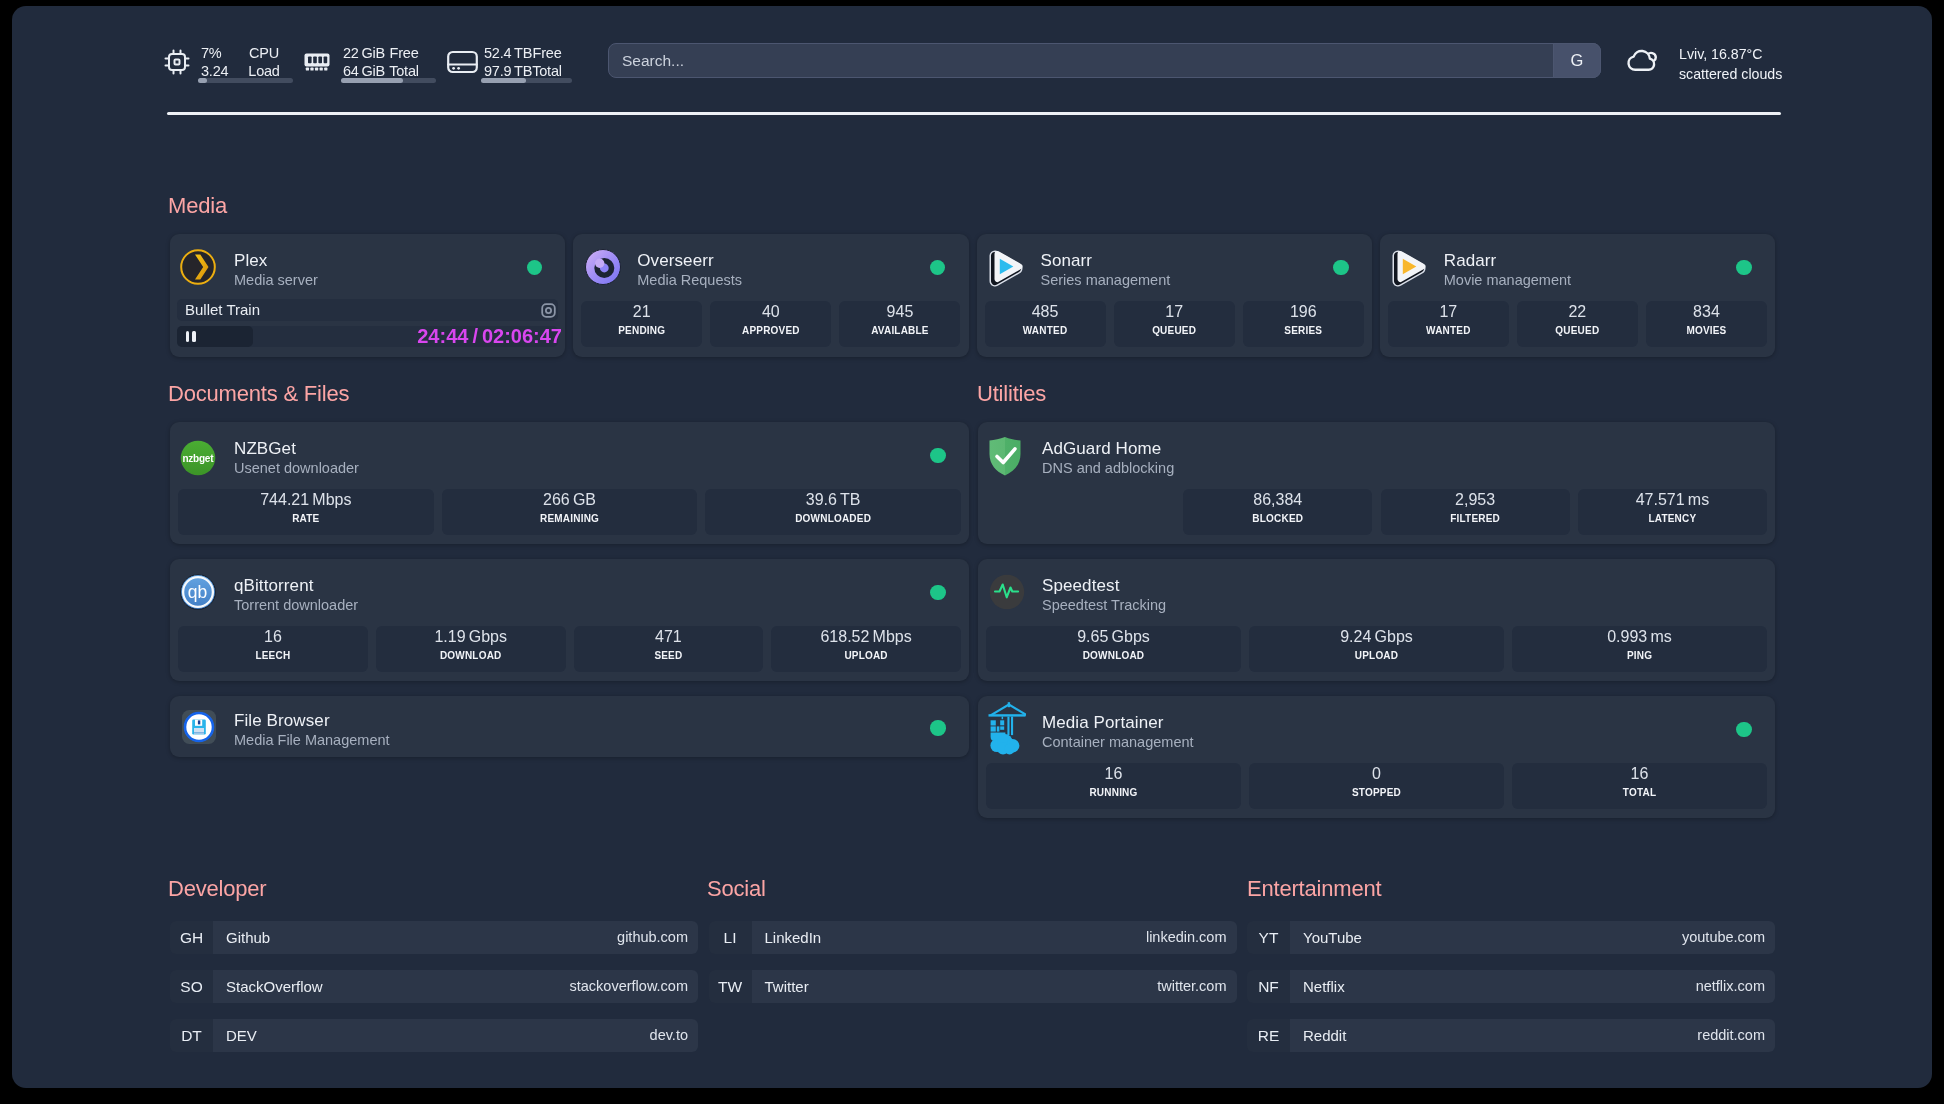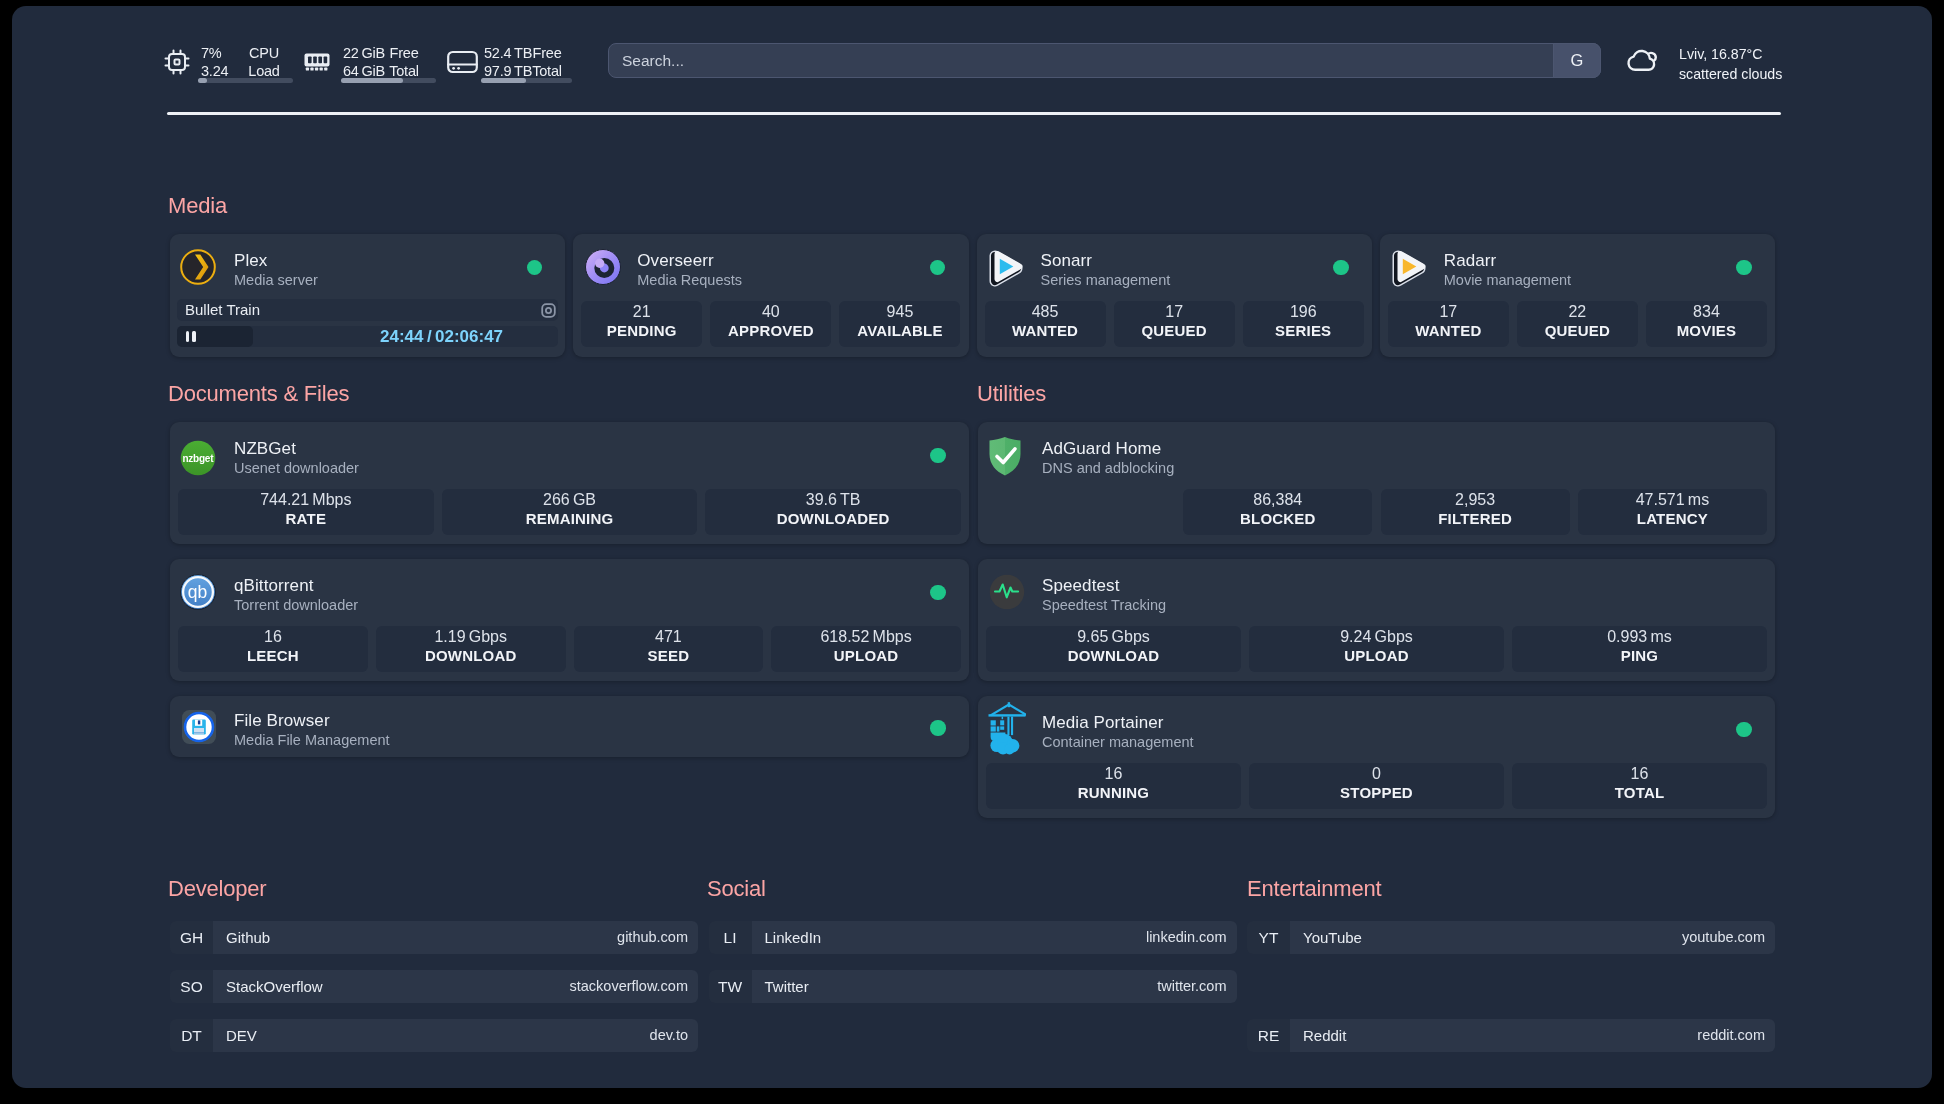--- a/index.html
+++ b/index.html
@@ -1,21 +1,21 @@
 <!DOCTYPE html>
 <html><head><meta charset="utf-8">
 <style>
 *{margin:0;padding:0;box-sizing:border-box}
 html,body{width:1944px;height:1104px;background:#000;font-family:"Liberation Sans",sans-serif;overflow:hidden}
 .panel{position:absolute;left:12px;top:6px;width:1920px;height:1082px;background:#212b3d;border-radius:14px;overflow:hidden}
 .ab{position:absolute}
 .card{position:absolute;background:#2a3444;border-radius:9px;box-shadow:0 1px 4px rgba(0,0,0,.28)}
 .statbox{position:absolute;background:#232d3e;border-radius:6px;text-align:center;color:#d9dee6}
 .statbox .v{font-size:16px;line-height:20px;margin-top:1px;color:#dde2ea}
-.statbox .l{font-size:15px;line-height:17px;font-weight:bold;color:#f2f4f8;letter-spacing:.2px}
+.statbox .l{font-size:10px;line-height:17px;font-weight:bold;color:#f2f4f8;letter-spacing:.2px}
 .ttl{position:absolute;font-size:17px;line-height:21px;color:#eef1f6;font-weight:normal;letter-spacing:.1px}
 .sub{position:absolute;font-size:14.5px;line-height:18px;color:#a7b0bf}
 .dot{position:absolute;width:15.5px;height:15.5px;border-radius:50%;background:#1dc588}
 .h2{position:absolute;font-size:22px;line-height:28px;color:#fca5a5;font-weight:500;letter-spacing:-.2px}
 .bm{position:absolute;height:33px;border-radius:6px;overflow:hidden}
 .bm .bdg{position:absolute;left:0;top:0;width:43px;height:33px;background:#242e3f;color:#e8edf4;font-size:15.5px;text-align:center;line-height:33px}
 .bm .bar{position:absolute;left:43px;top:0;right:0;height:33px;background:#2c3648}
 .bm .nm{position:absolute;left:13px;top:0;line-height:33px;font-size:15px;color:#e9edf3}
 .bm .dm{position:absolute;right:10px;top:0;line-height:33px;font-size:14.5px;color:#dfe4ec}
 .tb{position:absolute;font-size:14.5px;line-height:18px;color:#eceff4;letter-spacing:-0.2px}
@@ -101,21 +101,21 @@
       <div class="ab" style="left:177px;top:299px;width:381px;height:22px;background:#242e3f;border-radius:5px"></div>
       <div class="ab" style="left:185px;top:299px;height:22px;line-height:22px;font-size:15px;color:#e9edf3">Bullet Train</div>
       <svg class="ab" style="left:541px;top:303px" width="15" height="15" viewBox="0 0 15 15">
         <rect x="1.2" y="1.2" width="12.6" height="12.6" rx="4" stroke="#8b95a6" stroke-width="1.8" fill="none"></rect>
         <circle cx="7.5" cy="7.5" r="2.6" stroke="#8b95a6" stroke-width="1.8" fill="none"></circle>
       </svg>
       <div class="ab" style="left:177px;top:326px;width:381px;height:21px;background:#242e3f;border-radius:5px"></div>
       <div class="ab" style="left:177px;top:326px;width:76px;height:21px;background:#1b2433;border-radius:5px"></div>
       <div class="ab" style="left:186px;top:331px;width:3.2px;height:11px;background:#eef1f6;border-radius:1.5px"></div>
       <div class="ab" style="left:192.4px;top:331px;width:3.2px;height:11px;background:#eef1f6;border-radius:1.5px"></div>
-      <div class="ab" style="left:380px;top:326px;width:182px;height:21px;line-height:21px;font-size:17px;font-weight:bold;color:#7dd3fc;">24:44 / 02:06:47</div>
+      <div class="ab" style="left:380px;top:326px;width:182px;height:21px;line-height:21px;font-size:20px;font-weight:bold;color:#d946ef;text-align:right">24:44 / 02:06:47</div>
 <div class="card" style="left:573.25px;top:234px;width:395.25px;height:123px"></div>
       <svg class="ab" style="left:585px;top:249px" width="36" height="36" viewBox="0 0 36 36">
         <defs>
           <linearGradient id="ovg" x1="0" y1="0" x2="1" y2="1">
             <stop offset="0" stop-color="#d3b2f6"></stop>
             <stop offset="0.5" stop-color="#9f8df5"></stop>
             <stop offset="1" stop-color="#7672f3"></stop>
           </linearGradient>
         </defs>
         <circle cx="18" cy="18" r="17.5" fill="url(#ovg)" stroke="#1b2230" stroke-width="1"></circle>
@@ -372,19 +372,25 @@
         <div class="bdg">TW</div>
         <div class="nm" style="left:56px">Twitter</div>
         <div class="dm">twitter.com</div>
       </div>
 <div class="bm" style="left:1247px;top:921px;width:528px">
         <div class="bar"></div>
         <div class="bdg">YT</div>
         <div class="nm" style="left:56px">YouTube</div>
         <div class="dm">youtube.com</div>
       </div>
+<div class="bm" style="left:1247px;top:970px;width:528px">
+        <div class="bar"></div>
+        <div class="bdg">NF</div>
+        <div class="nm" style="left:56px">Netflix</div>
+        <div class="dm">netflix.com</div>
+      </div>
 <div class="bm" style="left:1247px;top:1019px;width:528px">
         <div class="bar"></div>
         <div class="bdg">RE</div>
         <div class="nm" style="left:56px">Reddit</div>
         <div class="dm">reddit.com</div>
       </div>
 </div>
   </div>
 </body></html>

